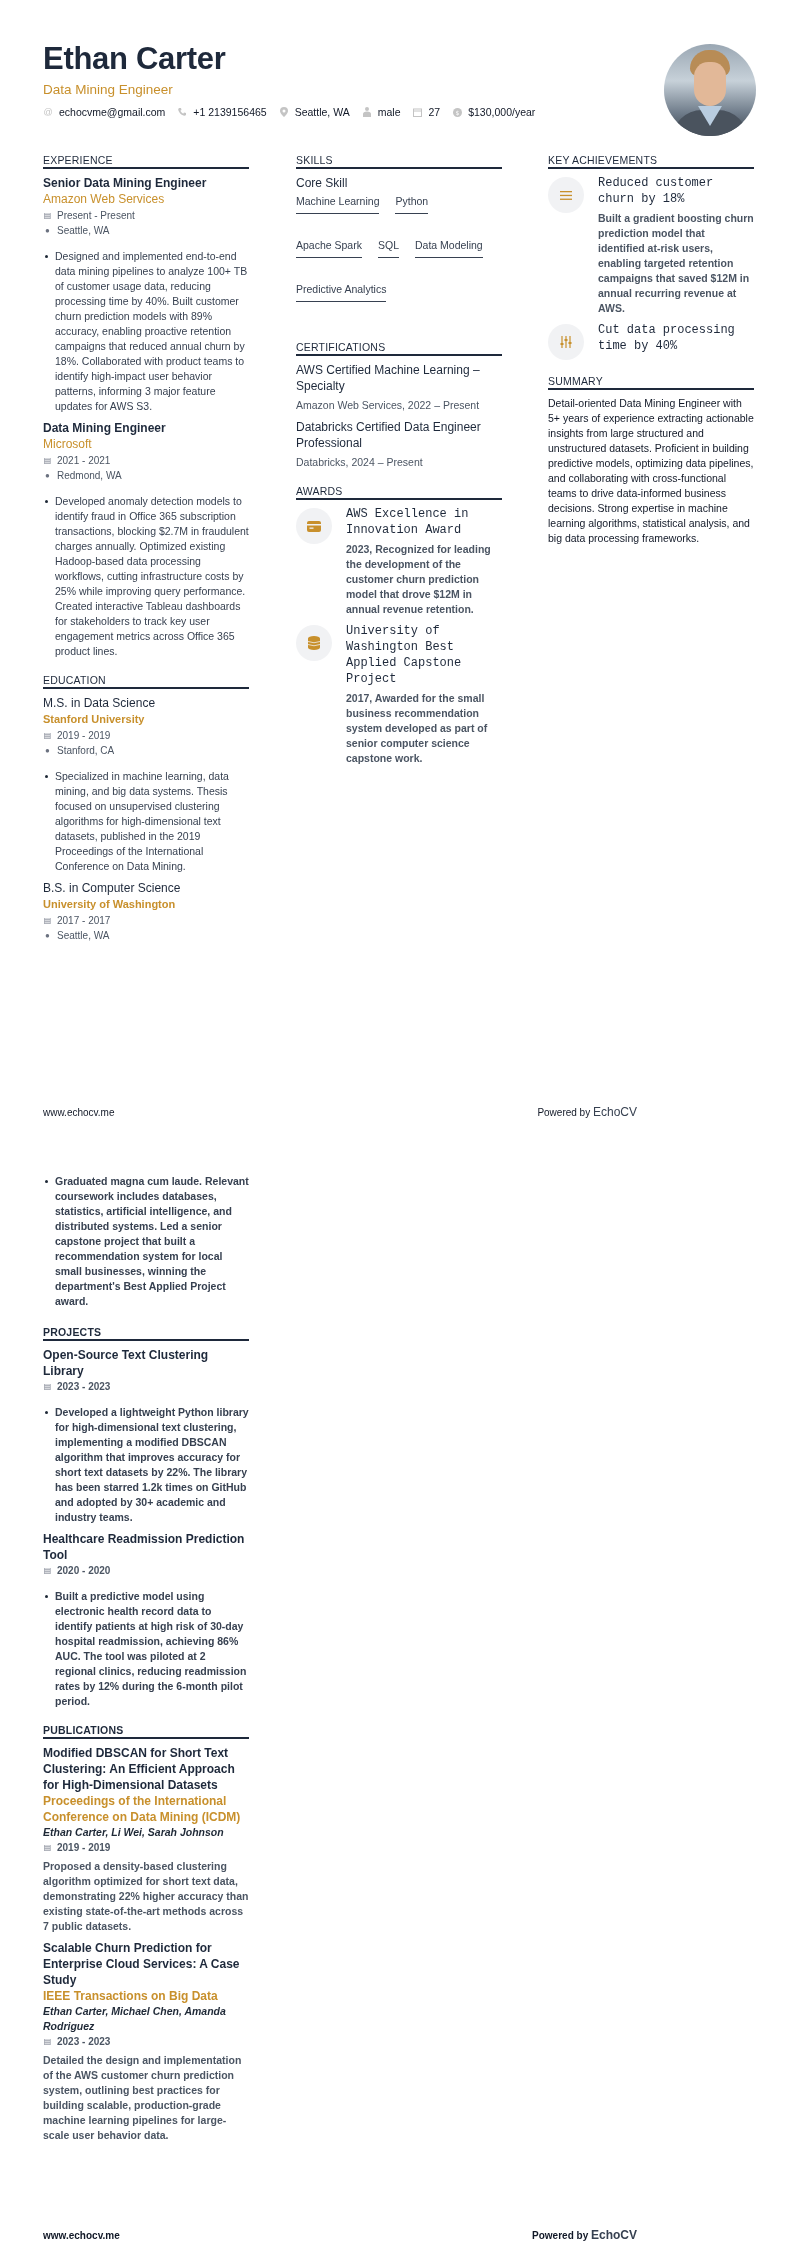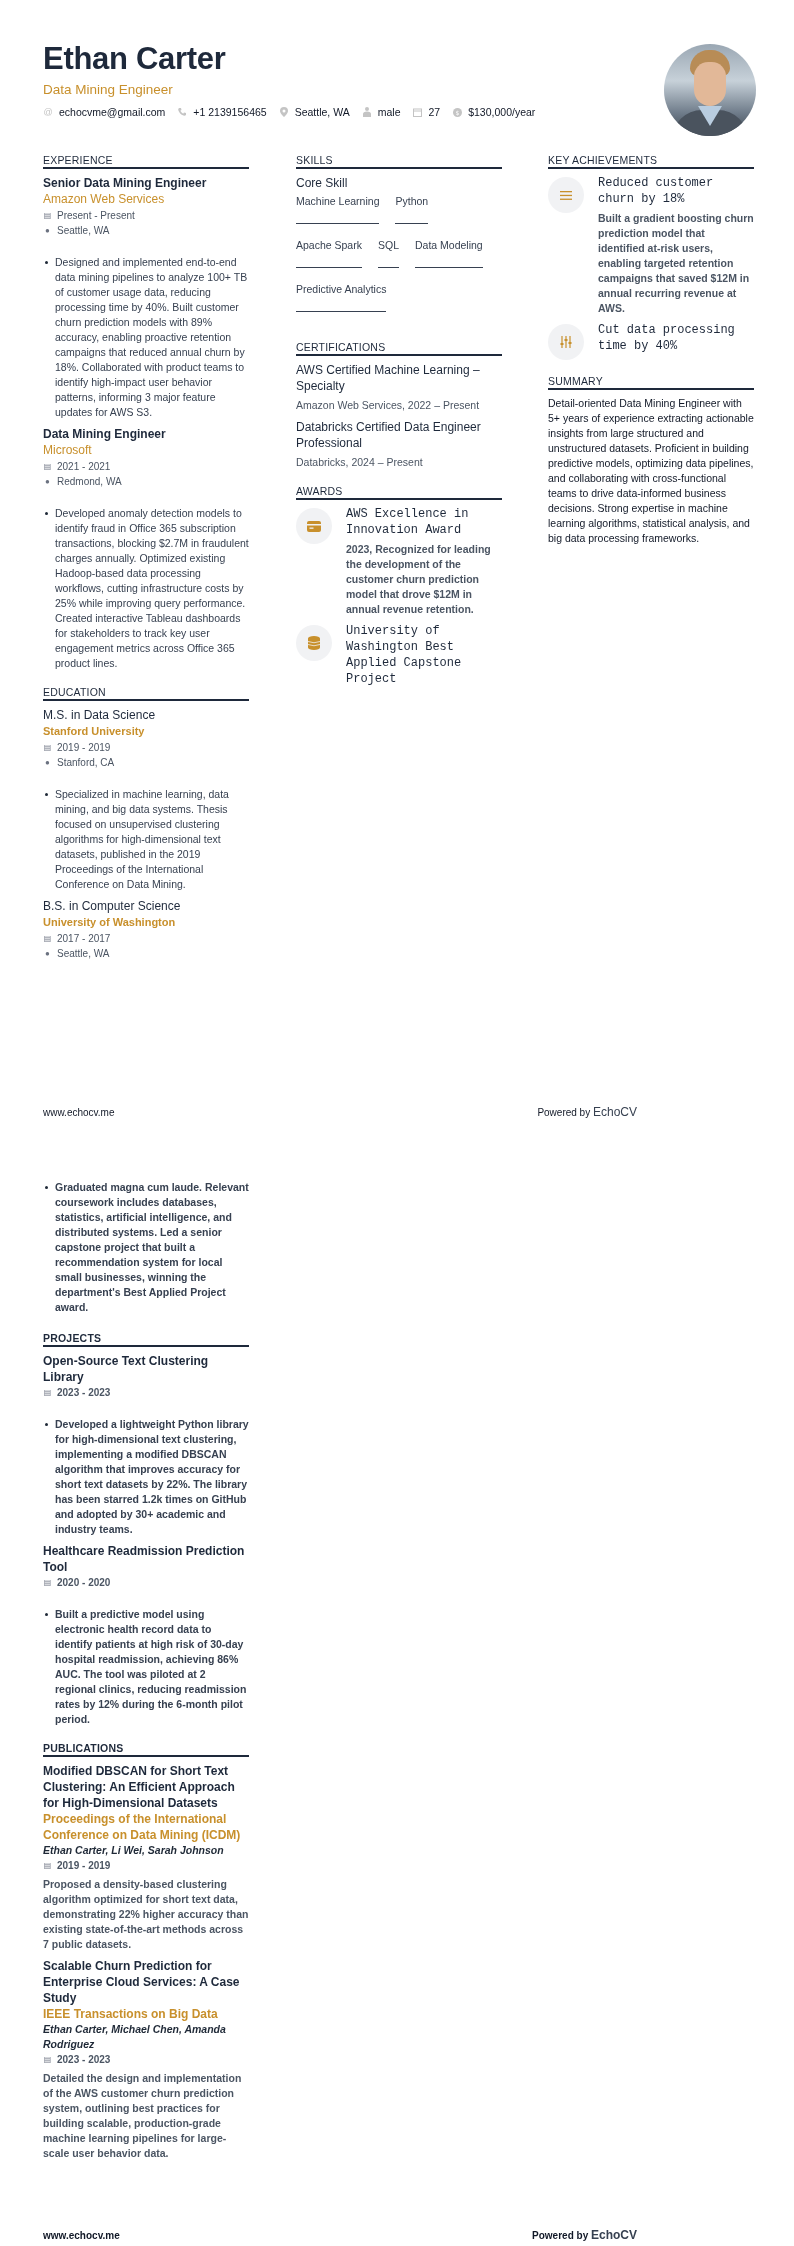--- a/index.html
+++ b/index.html
@@ -22,29 +22,29 @@
   .col1 { left: 43px; }
   .col2 { left: 296px; }
   .col3 { left: 548px; }
   .section { margin-bottom: 14px; }
   .sec-title { font-size: 10.5px; color: #1e293b; text-transform: uppercase; letter-spacing: 0.2px; line-height: 14px; padding-bottom: 0; border-bottom: 2px solid #1e293b; margin-bottom: 6px; }
   .job-title { font-size: 12px; font-weight: bold; color: #1e293b; line-height: 16px; }
   .company { font-size: 12px; color: #c8902c; line-height: 17px; }
   .company.bold { font-weight: bold; font-size: 11px; }
   .meta { display: flex; align-items: center; font-size: 10px; color: #4b5563; line-height: 15px; }
   .micon { width: 9px; margin-right: 5px; color: #6b7280; font-size: 8px; text-align: center; }
-  .bullets { list-style: none; margin-top: 17px; }
+  .bullets { list-style: none; margin-top: 11px; }
   .bullets li { position: relative; padding-left: 12px; font-size: 10.5px; line-height: 15px; color: #374151; }
   .bullets li::before { content: ""; position: absolute; left: 2px; top: 6px; width: 3px; height: 3px; border-radius: 50%; background: #1f2937; }
   .item { margin-bottom: 6px; }
   .edu-title { font-size: 12px; color: #1e293b; line-height: 16px; }
 
   .core-skill { font-size: 12px; color: #1e293b; line-height: 16px; margin-bottom: 3px; }
   .skills { display: flex; flex-wrap: wrap; }
-  .skill { font-size: 10.5px; color: #374151; line-height: 14px; padding-bottom: 15px; border-bottom: 1px solid #374151; margin-right: 16px; margin-bottom: 14px; }
+  .skill { font-size: 10.5px; color: #374151; line-height: 14px; padding-bottom: 5px; border-bottom: 1px solid #374151; margin-right: 16px; margin-bottom: 24px; }
 
   .cert-title { font-size: 12px; color: #1e293b; line-height: 16px; }
   .cert-meta { font-size: 10.5px; color: #4b5563; line-height: 15px; margin-top: 4px; margin-bottom: 6px; }
 
   .icon-item { display: flex; margin-bottom: 6px; }
   .circle { flex: 0 0 36px; width: 36px; height: 36px; border-radius: 50%; background: #f1f2f4; display: flex; align-items: center; justify-content: center; margin-right: 14px; margin-top: 2px; }
   .icon-body { flex: 1; }
   .icon-title { font-size: 12px; color: #1e293b; line-height: 16px; font-family: Liberation Mono, monospace; }
   .icon-desc { font-size: 10.5px; color: #4b5563; line-height: 15px; margin-top: 4px; font-weight: bold; }
 
@@ -234,20 +234,21 @@
         <div class="circle">
           <svg width="12" height="14" viewBox="0 0 12 14">
               <ellipse cx="6" cy="2.5" rx="6" ry="2.5" fill="#c8902c"></ellipse>
               <rect x="0" y="2.5" width="12" height="9" fill="#c8902c"></rect>
               <ellipse cx="6" cy="11.5" rx="6" ry="2.5" fill="#c8902c"></ellipse>
               <path d="M0 5.5 Q6 8 12 5.5 M0 8.5 Q6 11 12 8.5" stroke="#f1f2f4" fill="none" stroke-width="0.8"></path>
             </svg>
         </div>
         <div class="icon-body">
           <div class="icon-title">University of Washington Best Applied Capstone Project</div>
+          <div class="icon-desc">2017, Awarded for the small business recommendation system developed as part of senior computer science capstone work.</div>
         </div>
       </div>
     </div>
   </div>
 
   <div class="col col3" style="top:153px;">
     <div class="section">
       <div class="sec-title">KEY ACHIEVEMENTS</div>
       <div class="icon-item">
         <div class="circle">

